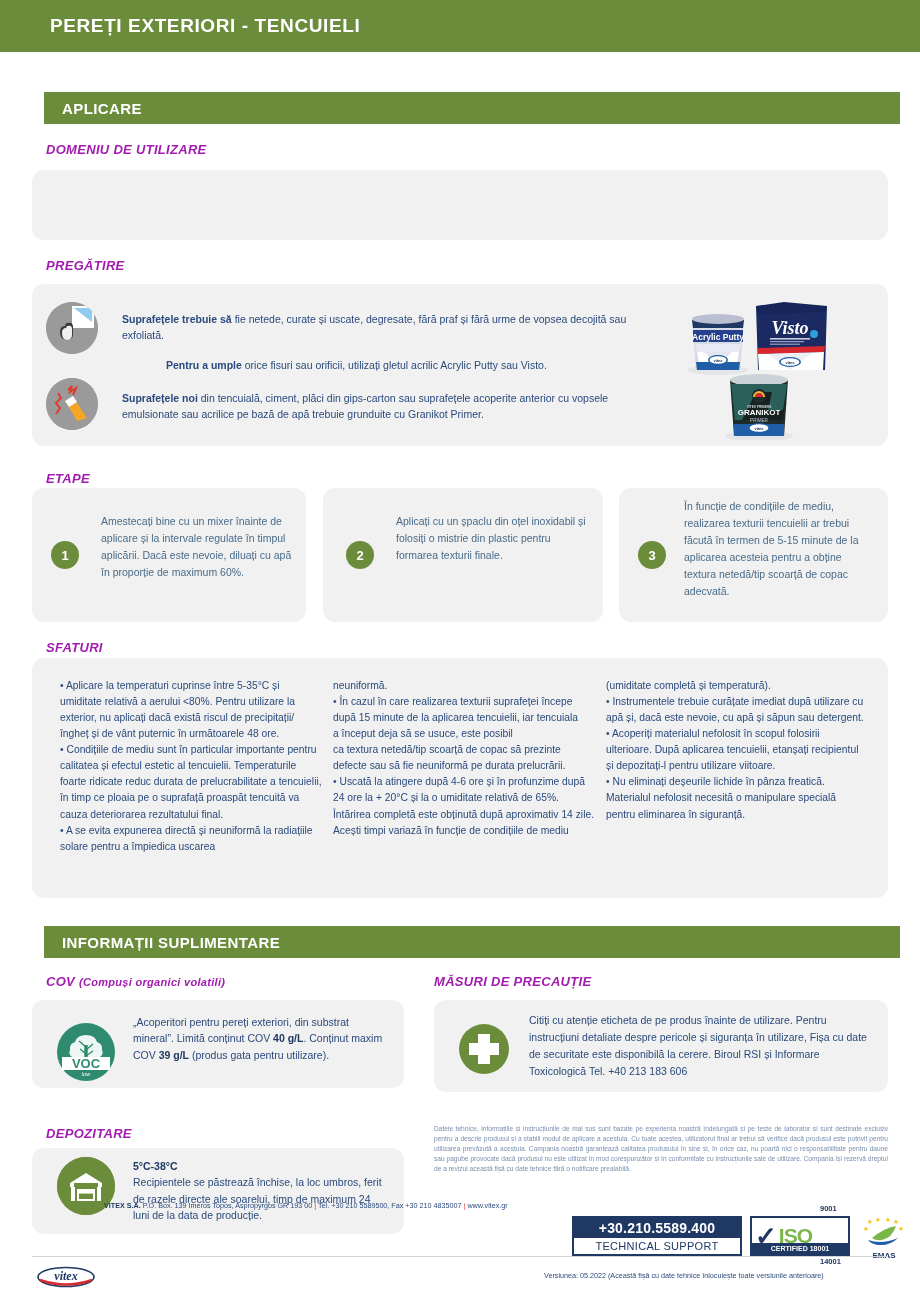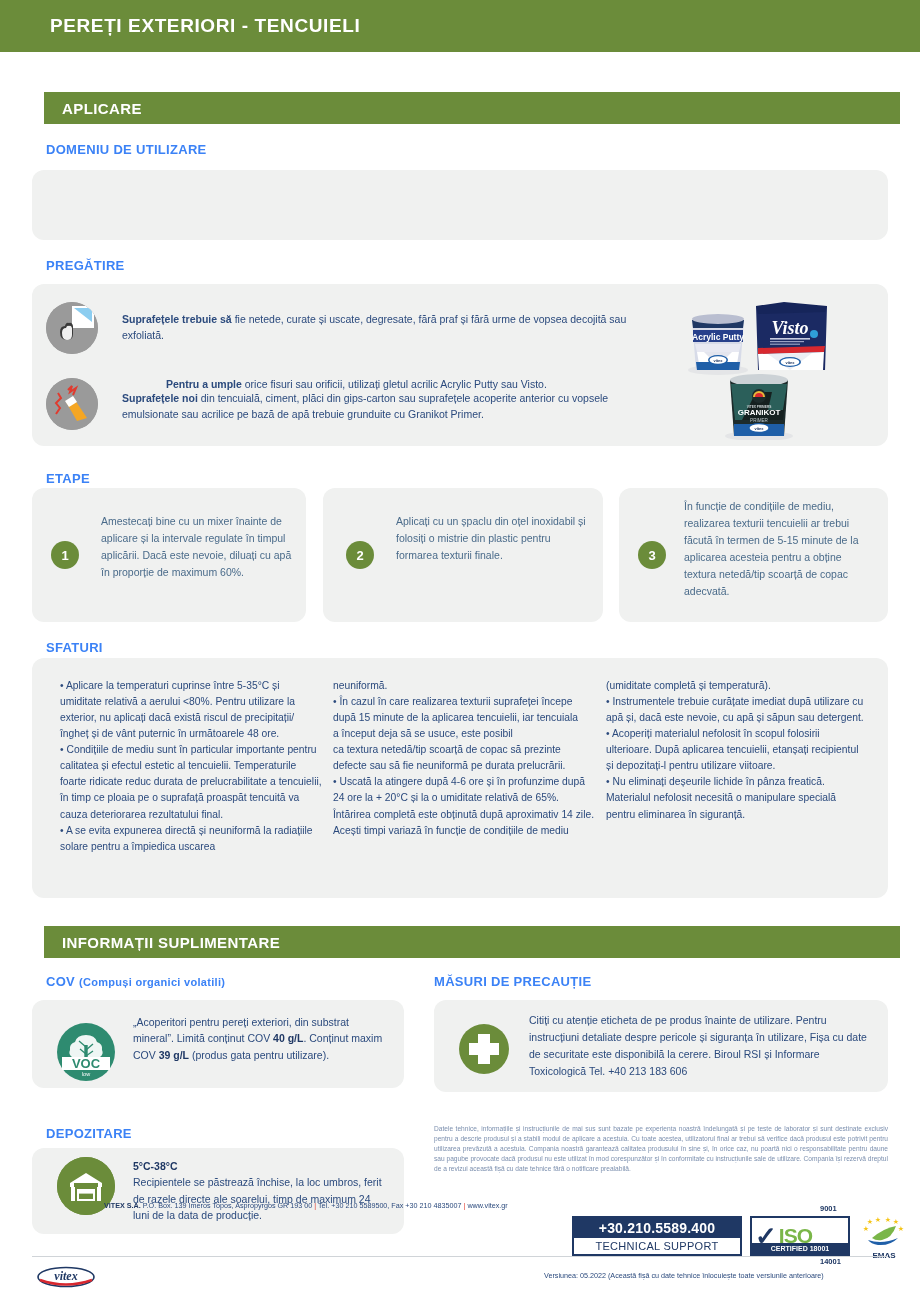--- a/index.html
+++ b/index.html
@@ -27,21 +27,21 @@
   .section-bar {
     position:absolute; left:32px; width:856px; height:32px;
     background:#6b8c3a; display:flex; align-items:center;margin-left:12px;
   }
   .section-bar span {
     color:#fff; font-size:15px; font-weight:bold; letter-spacing:.4px; padding-left:18px;
   }
 
   
   .subhead {
-    position:absolute; font-size:13px; font-weight:bold; color:#3b82f6; letter-spacing:.3px;
+    position:absolute; font-size:13px; font-weight:bold; color:#a21caf; letter-spacing:.3px;font-style:italic;
   }
   .subhead .thin { font-weight:bold; font-size:11px; }
 
   
   .panel {
     position:absolute; background:#f0f1f0; border-radius:12px;
   }
 
   .body-text {
     font-size:10.5px; line-height:1.52; color:#2b4a7d;
@@ -53,21 +53,21 @@
   #domain-panel { left:32px; top:170px; width:856px; height:70px; }
   #domain-text { position:absolute; left:28px; top:26px; width:800px; font-size:10.5px; color:#2b4a7d; }
 
   
   #prep-panel { left:32px; top:284px; width:856px; height:162px; }
   .prep-icon { position:absolute; width:52px; height:52px; border-radius:50%; background:#9a9a9a; overflow:hidden; }
   #prep-icon-1 { left:46px; top:302px; }
   #prep-icon-2 { left:46px; top:378px; }
   .prep-text { position:absolute; left:122px; width:530px; font-size:10.5px; line-height:1.55; color:#2b4a7d; }
   #prep-t1 { top:311px; }
-  #prep-t2 { top:376px;padding-left:44px; }
+  #prep-t2 { top:357px;padding-left:44px; }
   #prep-t3 { top:390px; }
 
   .prod-shots { position:absolute; left:684px; top:292px; width:150px; height:148px; }
 
   
   .step-card { position:absolute; top:488px; height:134px; background:#f0f1f0; border-radius:12px; }
   #step-1 { left:32px; width:274px; }
   #step-2 { left:323px; width:280px; }
   #step-3 { left:619px; width:269px; }
   .step-num {

